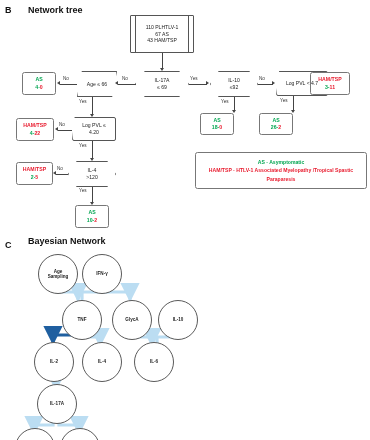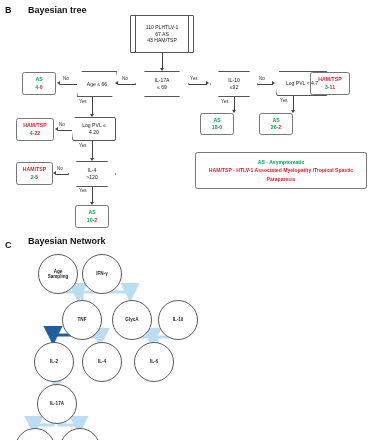--- a/index.html
+++ b/index.html
@@ -138,21 +138,21 @@
     font-weight:bold;
     color:#1d1d1d;
     line-height:1.2;
   }
   .bn svg{position:absolute;left:0;top:0;}
 </style>
 </head>
 <body>
 
 <div class="panel-letter" style="left:5px;top:5px;">B</div>
-<div class="panel-title" style="left:28px;top:5px;">Bayesian tree</div>
+<div class="panel-title" style="left:28px;top:5px;">Network tree</div>
 
 <div class="node root" style="left:130px;top:15px;width:64px;height:38px;">
   <span class="ln">110 PLHTLV-1</span>
   <span class="ln">67 AS</span>
   <span class="ln">43 HAM/TSP</span>
 </div>
 
 <div class="ln-v" style="left:161.6px;top:53px;height:16px;"></div>
 <div class="arrow arrow-d" style="left:159.8px;top:68px;"></div>
 

